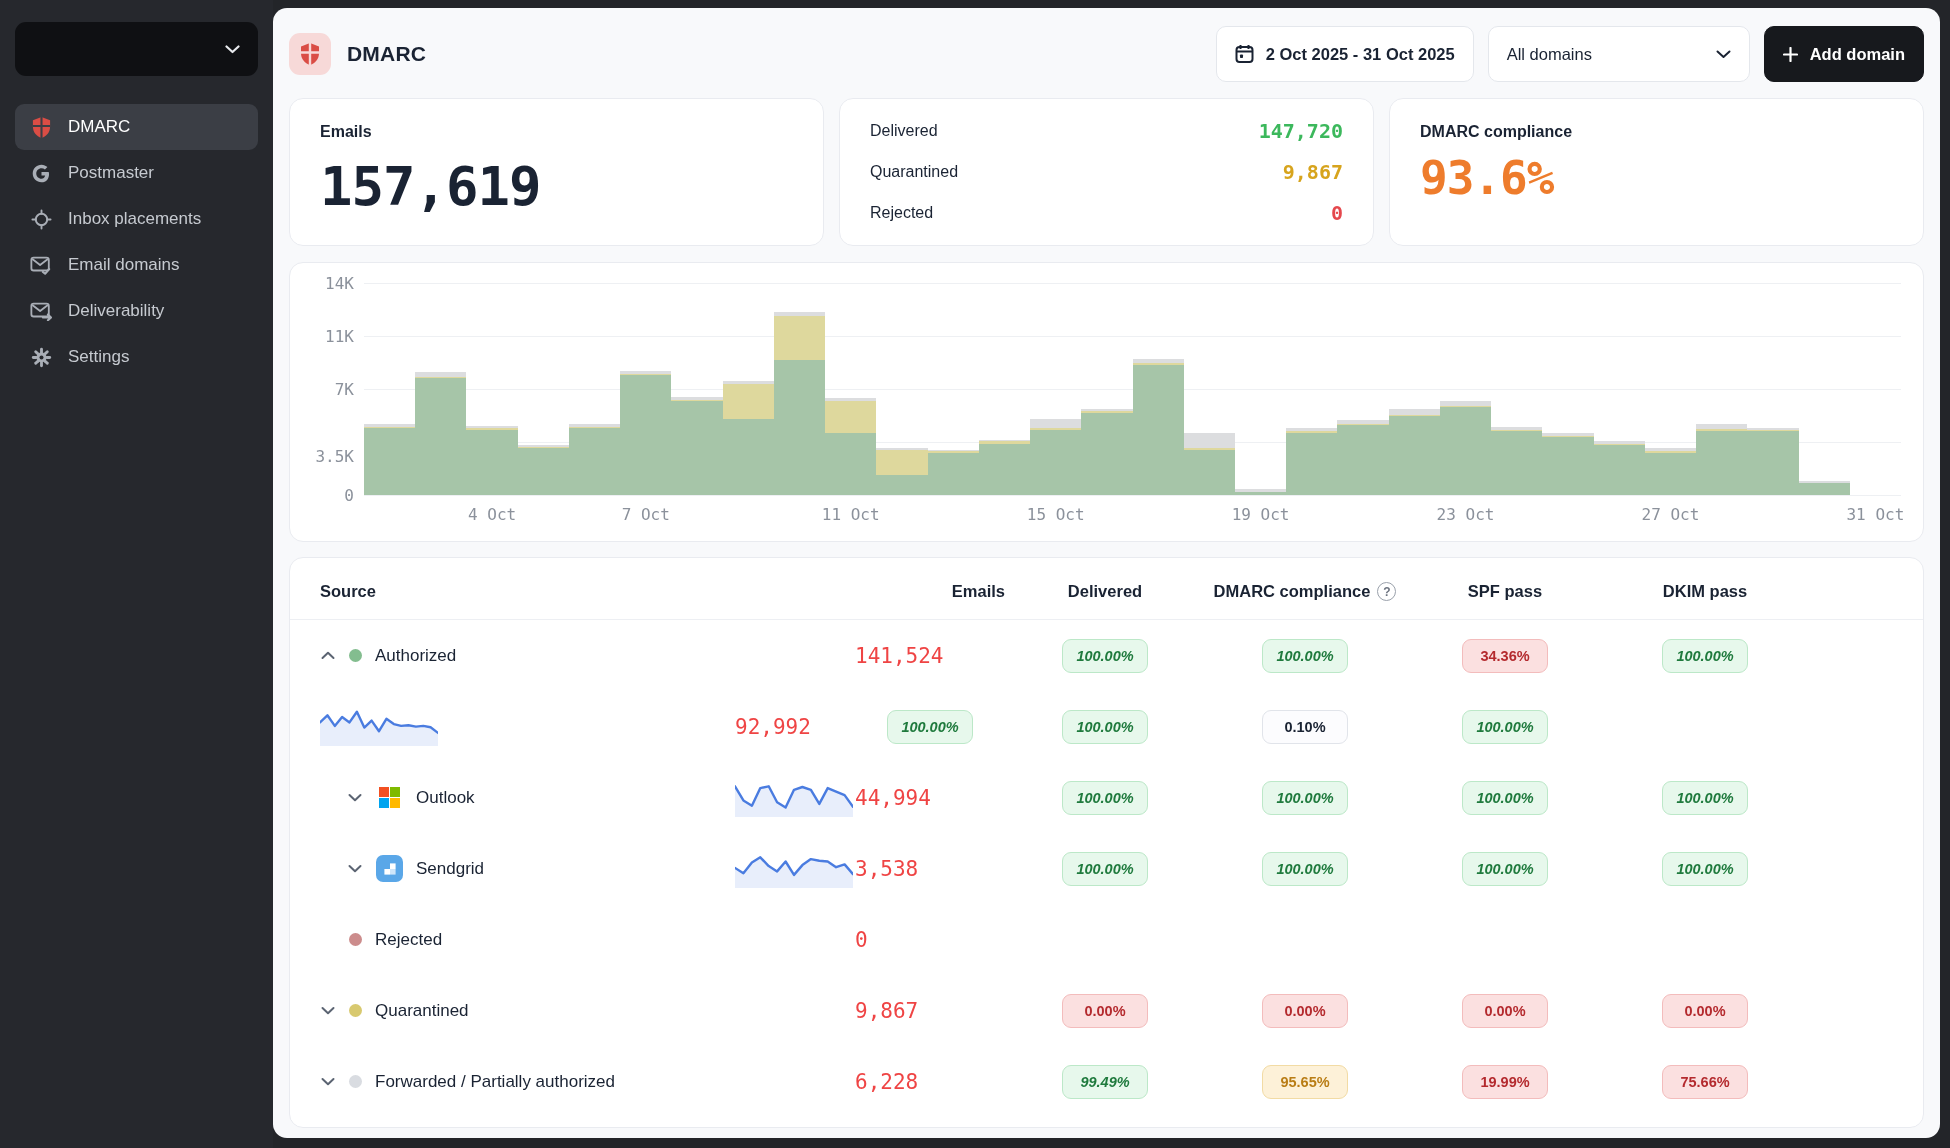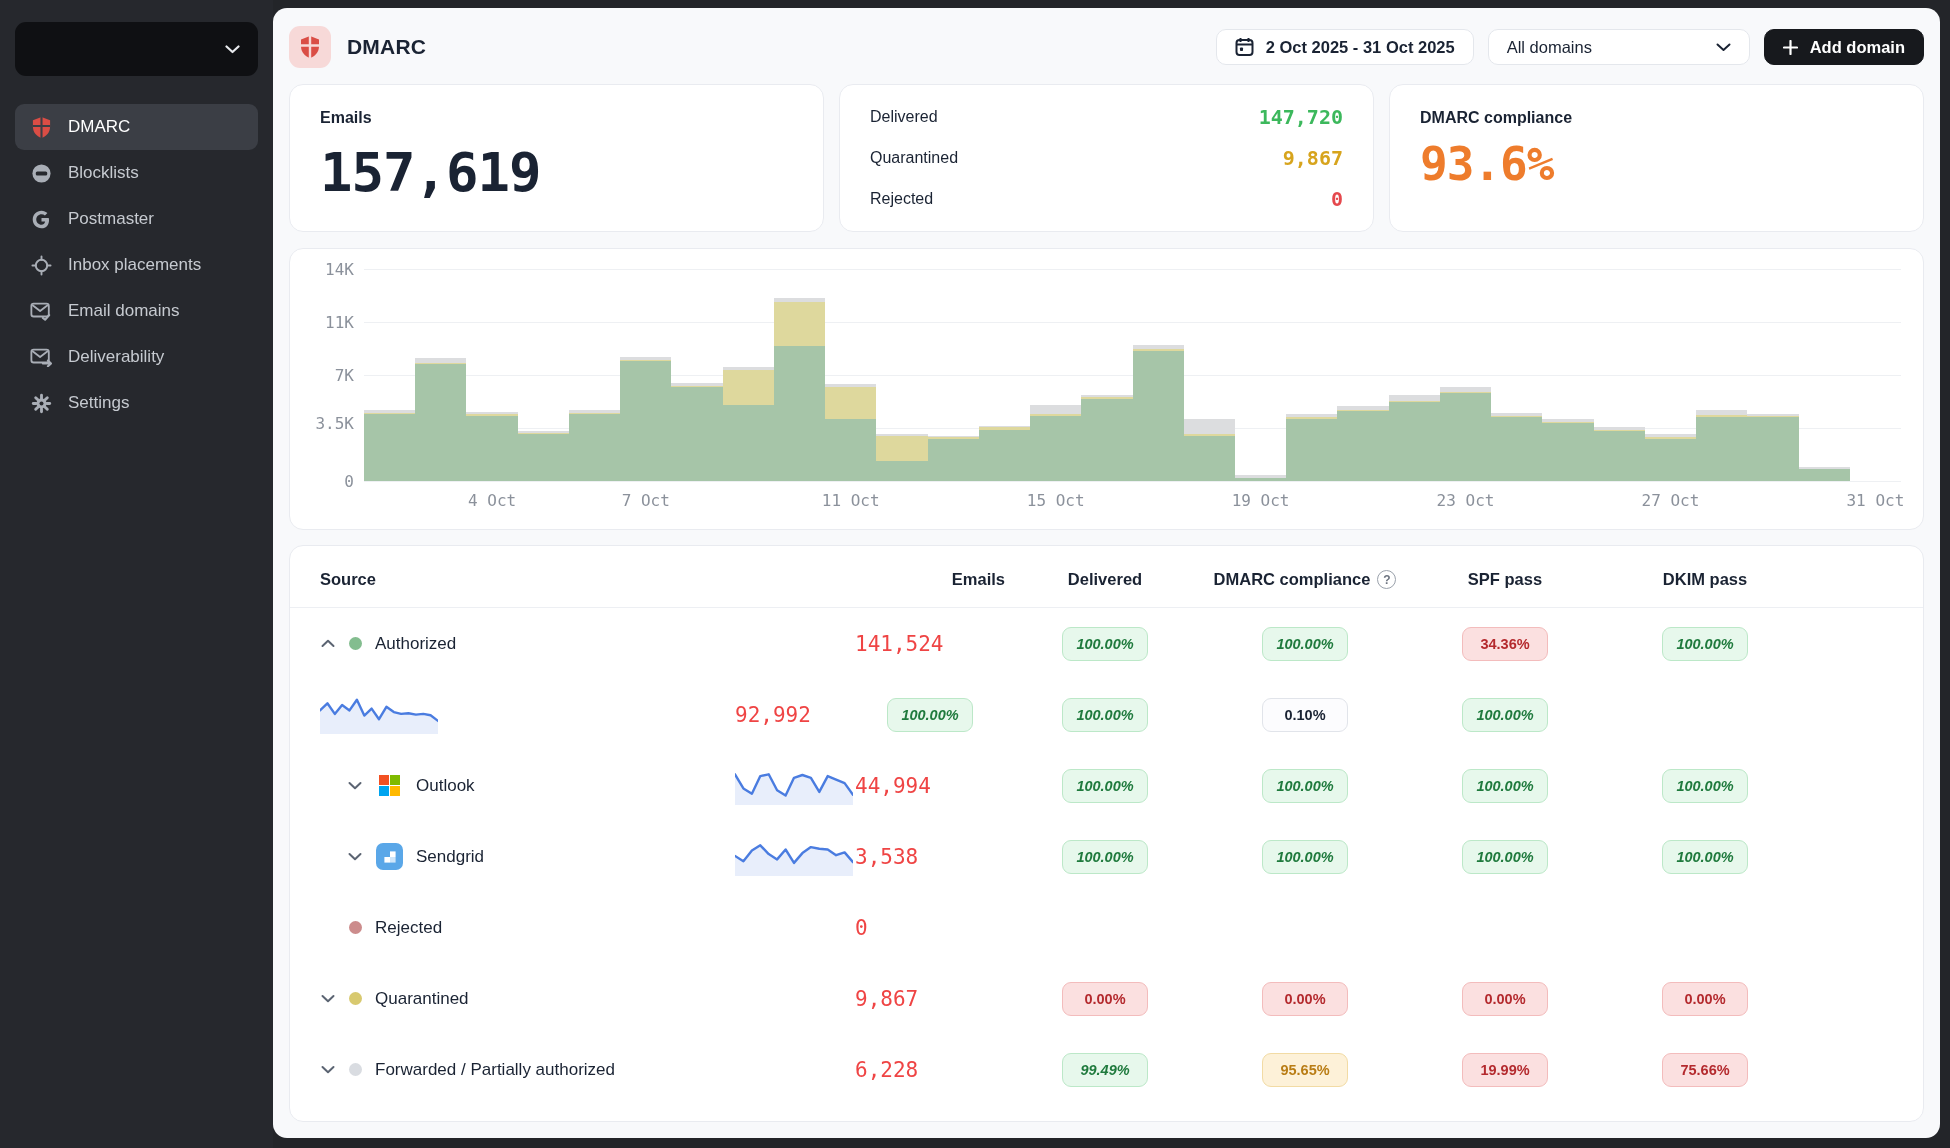--- a/index.html
+++ b/index.html
@@ -18,21 +18,21 @@
   .nav-item .ico { width:24px; height:24px; display:flex; align-items:center; justify-content:center; flex:0 0 24px; }
 
   
   .main { flex:1; margin:8px 10px 10px 0; background:#f8f9fb; border-radius:14px; overflow:hidden;
     display:flex; flex-direction:column; }
   .topbar { display:flex; align-items:center; justify-content:space-between; padding:18px 16px 14px 16px; }
   .title-wrap { display:flex; align-items:center; gap:16px; }
   .app-badge { width:42px; height:42px; border-radius:11px; background:#f7d9d8; display:flex; align-items:center; justify-content:center; }
   .page-title { font-size:21px; font-weight:800; color:#1a2333; letter-spacing:.2px; }
   .topbar-right { display:flex; align-items:center; gap:14px; }
-  .btn { height:36px; border-radius:10px; display:flex; align-items:center; gap:12px; font-size:16.5px;
+  .btn { height:56px; border-radius:10px; display:flex; align-items:center; gap:12px; font-size:16.5px;
     font-weight:600; color:#1a2333; background:#ffffff; border:1px solid #e4e7ec; padding:0 18px; cursor:pointer; }
   .btn.select { width:262px; justify-content:space-between; font-weight:500; }
   .btn.dark { background:#17191d; border-color:#17191d; color:#ffffff; font-weight:600; }
 
   
   .cards { display:flex; gap:15px; padding:2px 16px 0 16px; }
   .card { background:#ffffff; border:1px solid #e9ebf0; border-radius:14px; }
   .stat-card { flex:1; height:148px; padding:24px 30px; }
   .stat-label { font-size:16px; font-weight:700; color:#1a2333; }
   .stat-value { margin-top:14px; font-size:54px; font-weight:700; color:#1a2333; letter-spacing:-1px; }
@@ -98,29 +98,20 @@
           <svg width="21" height="23" viewBox="0 0 22 24">
             <path d="M11 1 L20 4.4 V11 C20 17 16.4 21.2 11 23 C5.6 21.2 2 17 2 11 V4.4 Z" fill="#da4d45"></path>
             <path d="M11 1 V23 M2 10.5 H20" stroke="#3b3e45" stroke-width="2.2" fill="none"></path>
           </svg>
         </span>
     <span>DMARC</span>
       </div>
       <div class="nav-item">
         <span class="ico">
           <svg width="21" height="21" viewBox="0 0 22 22">
-            <circle cx="11" cy="11" r="9.5" fill="#a9aeb6"></circle>
-            <rect x="5" y="9" width="12" height="4" rx="1.6" fill="#26282d"></rect>
-          </svg>
-        </span>
-    <span>Blocklists</span>
-      </div>
-      <div class="nav-item">
-        <span class="ico">
-          <svg width="21" height="21" viewBox="0 0 22 22">
             <path d="M18.5 9.5 H11 V13 H14.8 C14.3 15.2 12.8 16.5 11 16.5 C8 16.5 5.5 14 5.5 11 C5.5 8 8 5.5 11 5.5 C12.4 5.5 13.6 6 14.6 6.9 L17.2 4.3 C15.6 2.8 13.4 1.8 11 1.8 C5.9 1.8 1.8 5.9 1.8 11 C1.8 16.1 5.9 20.2 11 20.2 C16.1 20.2 18.9 16.4 18.9 11.4 C18.9 10.7 18.7 10 18.5 9.5 Z" fill="#a9aeb6"></path>
           </svg>
         </span>
     <span>Postmaster</span>
       </div>
       <div class="nav-item">
         <span class="ico">
           <svg width="21" height="21" viewBox="0 0 22 22">
             <circle cx="11" cy="11" r="6" fill="none" stroke="#a9aeb6" stroke-width="2"></circle>
             <path d="M11 1.5 V5 M11 17 V20.5 M1.5 11 H5 M17 11 H20.5" stroke="#a9aeb6" stroke-width="2" stroke-linecap="round"></path>
@@ -228,21 +219,21 @@
     <div class="card pct-card">
       <div class="stat-label">DMARC compliance</div>
       <div class="pct-value mono" id="compliance-value" style="color: rgb(238, 124, 44);">93.6%</div>
     </div>
   </div>
 
   <div class="card chart-card">
     <div class="chart-body">
       <div class="y-axis" id="y-axis">
           <div class="y-tick mono" style="top: 212px;">0</div>
-          <div class="y-tick mono" style="top: 154px;">3.5K</div>
+          <div class="y-tick mono" style="top: 173px;">3.5K</div>
           <div class="y-tick mono" style="top: 106px;">7K</div>
           <div class="y-tick mono" style="top: 53px;">11K</div>
           <div class="y-tick mono" style="top: 0px;">14K</div>
         </div>
       <div class="plot-wrap">
         <div class="plot" id="plot">
           <div class="gridline" style="top: 212px;"></div>
             <div class="gridline" style="top: 159px;"></div>
             <div class="gridline" style="top: 106px;"></div>
             <div class="gridline" style="top: 53px;"></div>

